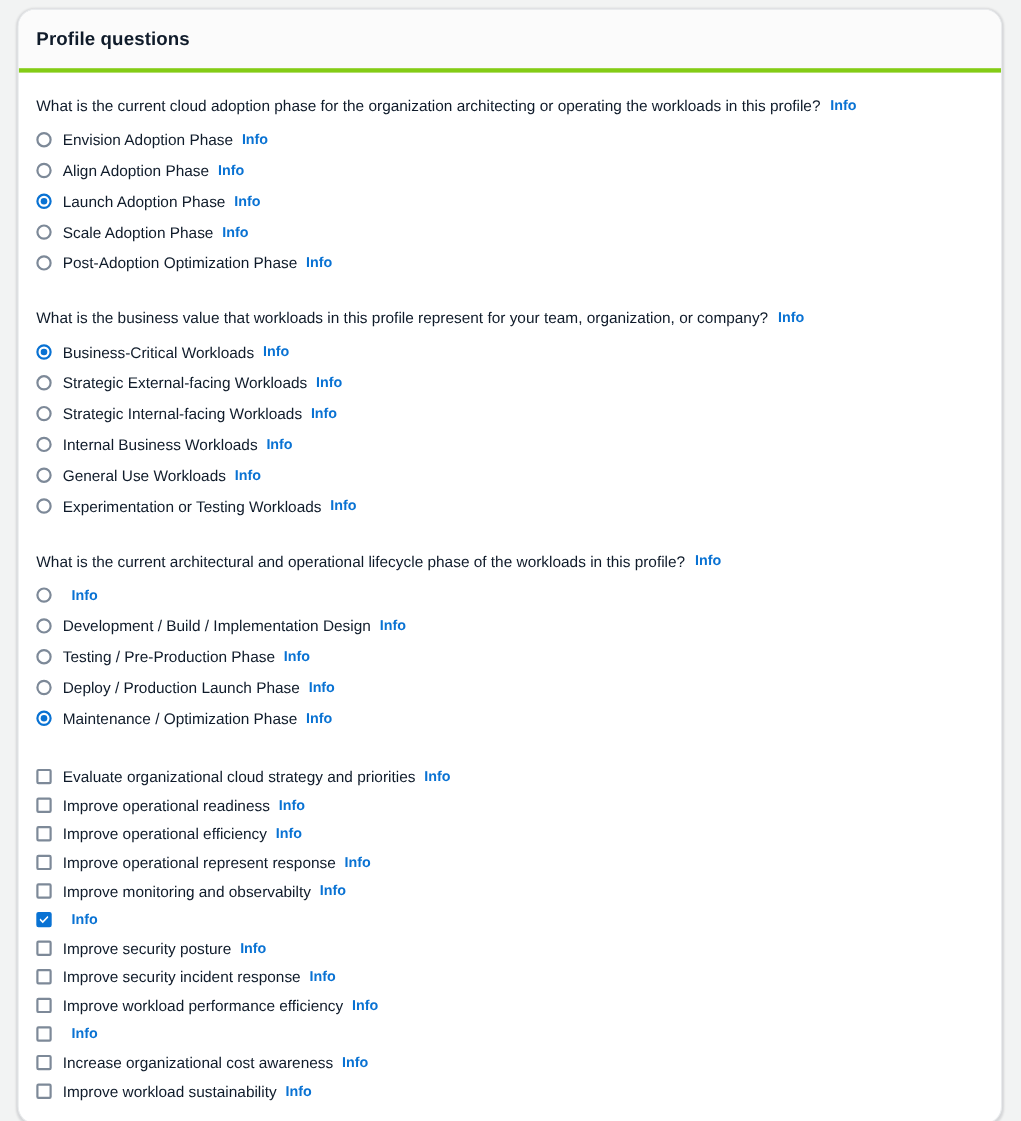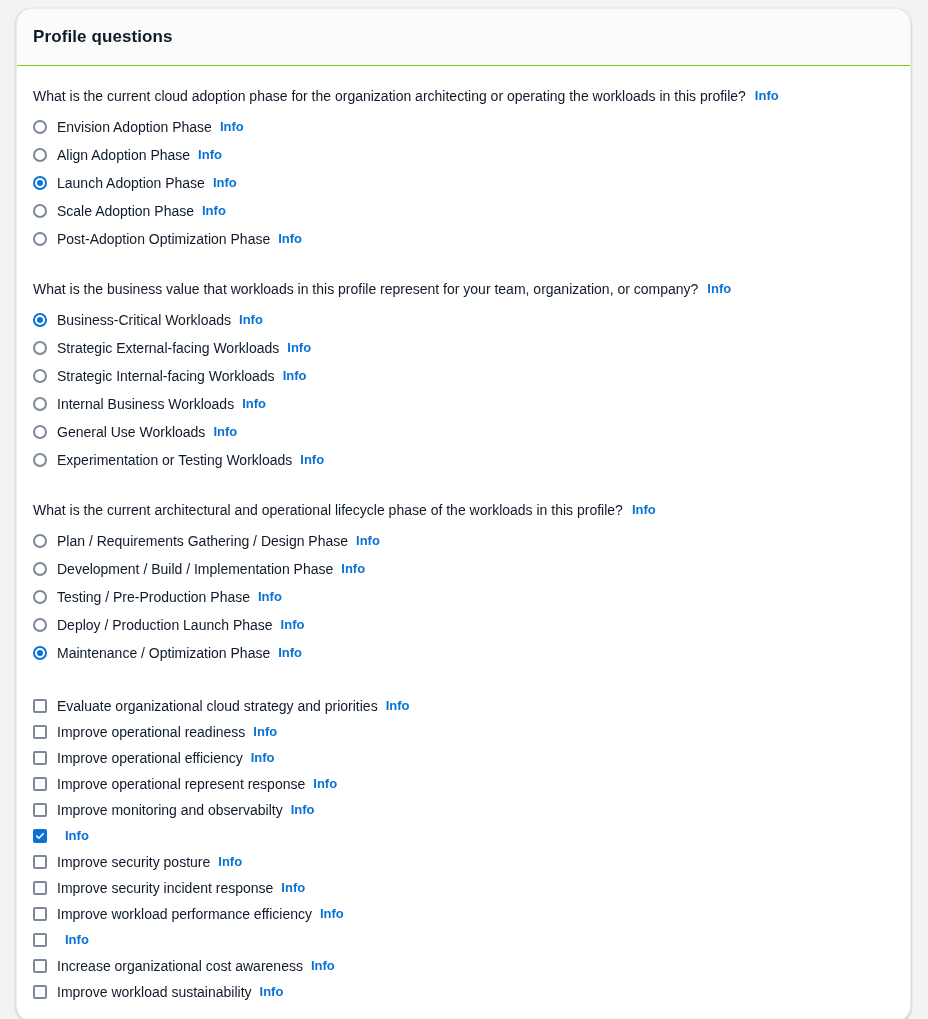--- a/index.html
+++ b/index.html
@@ -24,21 +24,21 @@
     border: 1px solid #e9ebed;
     border-radius: 16px;
     box-shadow: 0 1px 2px 1px rgba(0,7,22,0.12);
     box-sizing: border-box;
     overflow: hidden;
   }
 
   .card-header {
     height: 57px;
     background: #fbfbfb;
-    border-bottom: 1px solid #84cc16;
+    border-bottom: 4px solid #84cc16;
     box-sizing: border-box;
     display: flex;
     align-items: center;
     padding: 0 16px;
     text-align: right;
   }
 
   .card-title {
     font-size: 17px;
     font-weight: bold;
@@ -221,26 +221,25 @@
         <div class="option-row">
           <span class="radio"></span>
           <span class="option-label">Experimentation or Testing Workloads</span>
           <a class="info-link">Info</a>
         </div>
       </div>
       <div class="question-block radios ">
         <div class="question-label"><span>What is the current architectural and operational lifecycle phase of the workloads in this profile?</span><a class="info-link">Info</a></div>
         <div class="option-row">
           <span class="radio"></span>
-          <span class="option-label">Plan / Requirements Gathering / Design Phase</span>
-          <a class="info-link">Info</a>
-        </div>
-        <div class="option-row">
-          <span class="radio"></span>
-          <span class="option-label">Development / Build / Implementation Phase</span>
+          <a class="info-link">Info</a>
+        </div>
+        <div class="option-row">
+          <span class="radio"></span>
+          <span class="option-label">Development / Build / Implementation Design</span>
           <a class="info-link">Info</a>
         </div>
         <div class="option-row">
           <span class="radio"></span>
           <span class="option-label">Testing / Pre-Production Phase</span>
           <a class="info-link">Info</a>
         </div>
         <div class="option-row">
           <span class="radio"></span>
           <span class="option-label">Deploy / Production Launch Phase</span>

